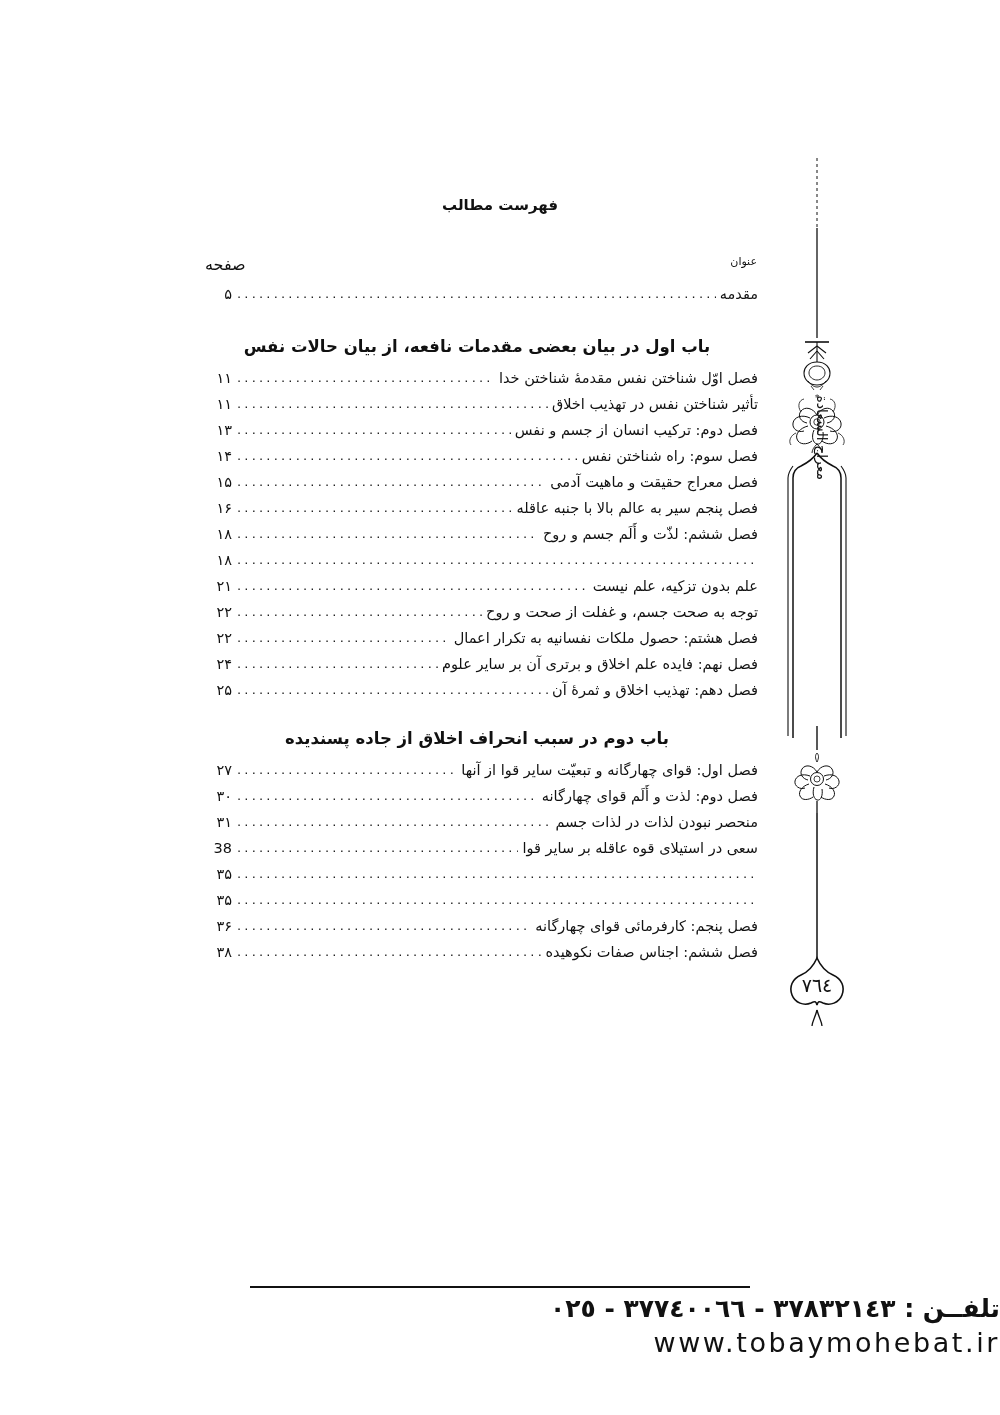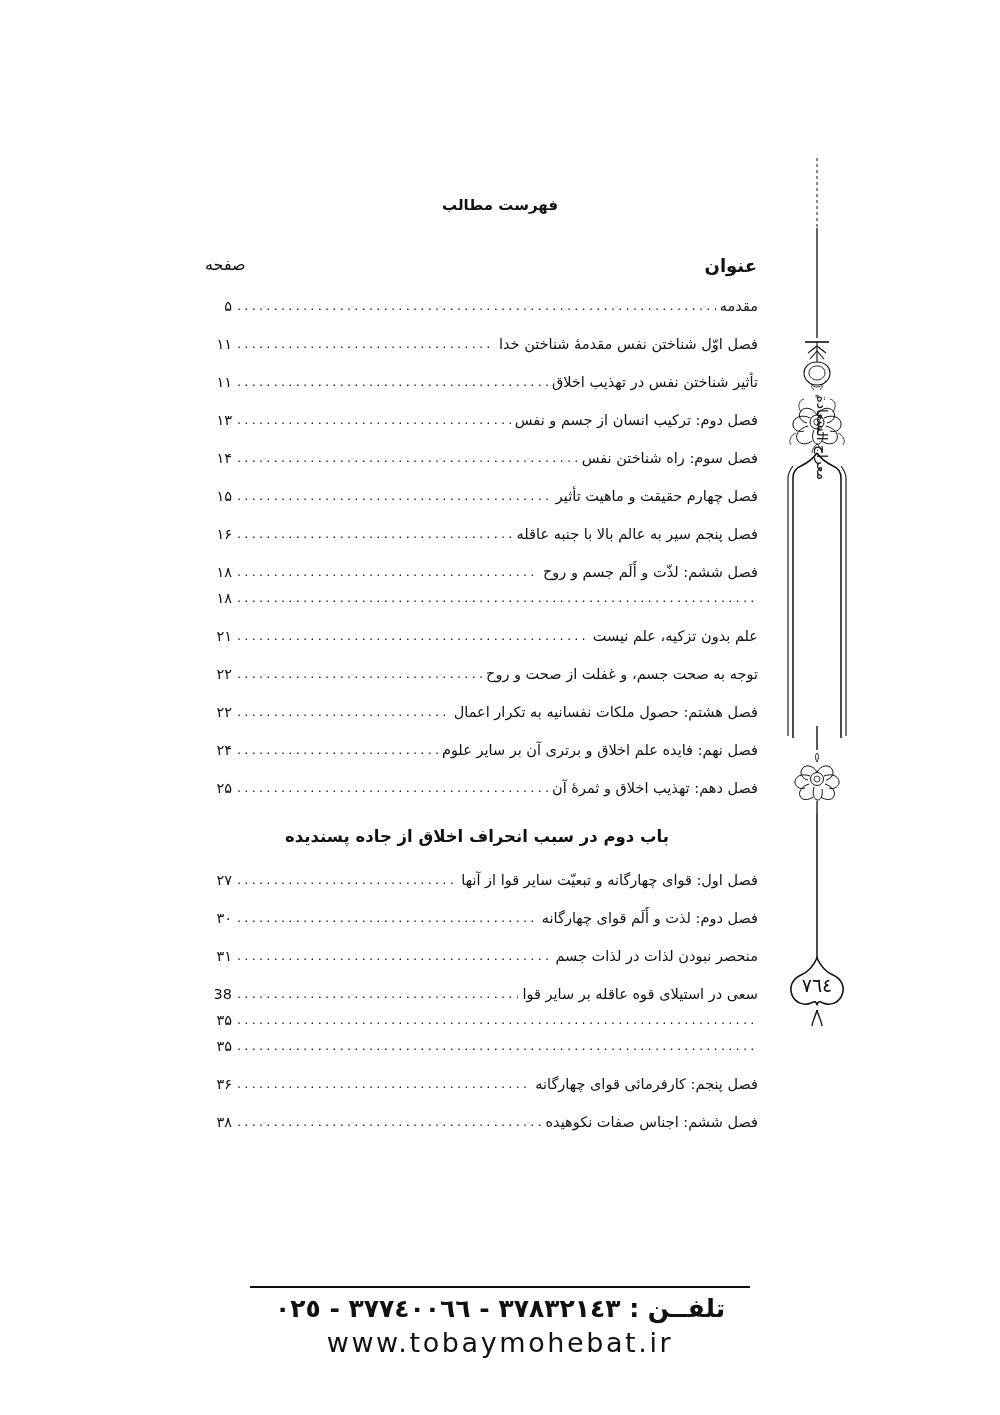--- a/index.html
+++ b/index.html
@@ -32,22 +32,22 @@
     font-weight: bold;
     letter-spacing: 0.5px;
     direction: rtl;
   }
 
   
   .col-head-title {
     position: absolute;
     top: 255px;
     right: 243px;
-    font-size: 18px;
-    font-weight: bold;
+    font-size: 11px;
+    font-weight: normal;
     direction: rtl;
     text-align: right;
   }
   .col-head-page {
     position: absolute;
     top: 255px;
     left: 205px;
     font-size: 16px;
     font-weight: normal;
     direction: rtl;
@@ -79,21 +79,20 @@
     direction: rtl;
     font-size: 14.5px;
     line-height: 1.55;
     margin-bottom: 3.5px;
     white-space: nowrap;
   }
   .entry .label {
     flex: 0 0 auto;
     direction: rtl;
     padding-left: 4px;
-    margin-top: 12px;
   }
   .entry .leader {
     flex: 1 1 auto;
     overflow: hidden;
     white-space: nowrap;
     letter-spacing: 3.2px;
     font-size: 13px;
     color: #1a1a1a;
     transform: translateY(-1px);
     min-width: 10px;
@@ -117,21 +116,21 @@
     height: 940px;
   }
   .ornament svg { display: block; }
 
   
   .footer {
     position: absolute;
     top: 1286px;
     left: 0;
     width: 1000px;
-    text-align: center;
+    text-align: right;
   }
   .footer-rule {
     width: 500px;
     margin: 0 auto;
     border-top: 2.2px solid #111;
   }
   .phone-line {
     margin-top: 6px;
     font-size: 25px;
     font-weight: bold;
@@ -158,20 +157,21 @@
   <div class="col-head-title">عنوان</div>
   <div class="col-head-page">صفحه</div>
 
   <div class="content">
     <div id="toc-body">
         <div class="entry">
           <span class="label">مقدمه</span>
           <span class="leader">............................................................................................................................................</span>
           <span class="pnum">۵</span>
         </div>
+        <div class="section-head first">باب اول در بیان بعضی مقدمات نافعه، از بیان حالات نفس</div>
         <div class="entry">
           <span class="label">فصل اوّل شناختن نفس مقدمهٔ شناختن خدا</span>
           <span class="leader">............................................................................................................................................</span>
           <span class="pnum">۱۱</span>
         </div>
         <div class="entry">
           <span class="label">تأثیر شناختن نفس در تهذیب اخلاق</span>
           <span class="leader">............................................................................................................................................</span>
           <span class="pnum">۱۱</span>
         </div>
@@ -179,21 +179,21 @@
           <span class="label">فصل دوم: ترکیب انسان از جسم و نفس</span>
           <span class="leader">............................................................................................................................................</span>
           <span class="pnum">۱۳</span>
         </div>
         <div class="entry">
           <span class="label">فصل سوم: راه شناختن نفس</span>
           <span class="leader">............................................................................................................................................</span>
           <span class="pnum">۱۴</span>
         </div>
         <div class="entry">
-          <span class="label">فصل چهارم حقیقت و ماهیت تأثیر</span>
+          <span class="label">فصل معراج حقیقت و ماهیت آدمی</span>
           <span class="leader">............................................................................................................................................</span>
           <span class="pnum">۱۵</span>
         </div>
         <div class="entry">
           <span class="label">فصل پنجم سیر به عالم بالا با جنبه عاقله</span>
           <span class="leader">............................................................................................................................................</span>
           <span class="pnum">۱۶</span>
         </div>
         <div class="entry">
           <span class="label">فصل ششم: لذّت و أَلَم جسم و روح</span>

